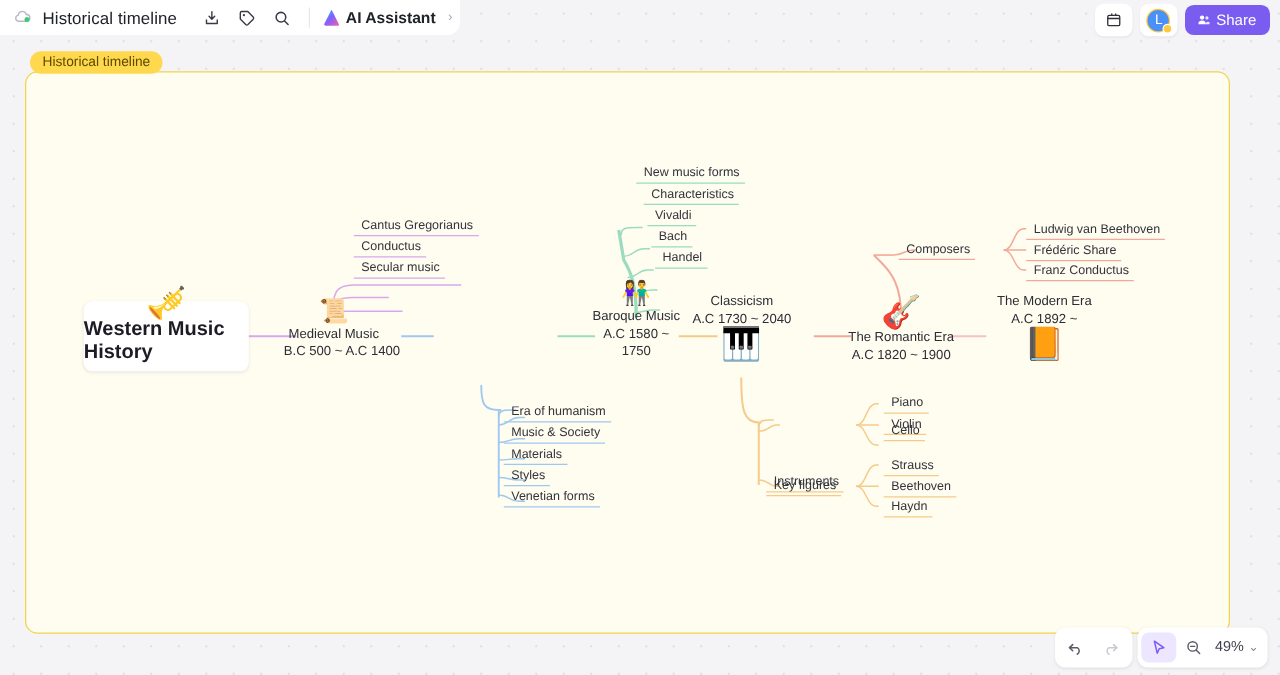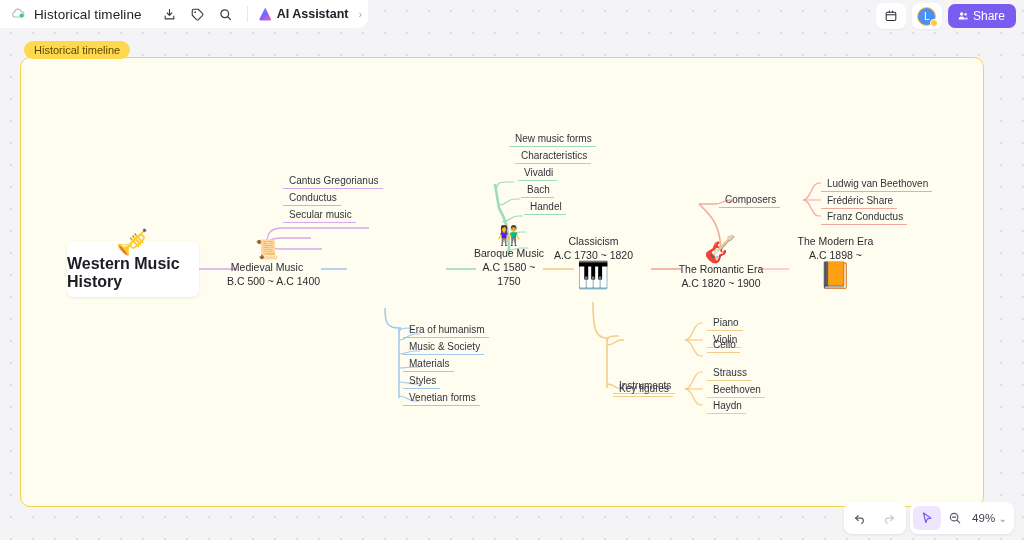--- a/index.html
+++ b/index.html
@@ -238,21 +238,21 @@
       <div class="node-label wrap">A.C 1580 ~ 1750</div>
     </div>
     <div class="leaf green" style="left:488px; top:73px;">New music forms</div>
     <div class="leaf green" style="left:494px; top:90px;">Characteristics</div>
     <div class="leaf green" style="left:497px; top:107px;">Vivaldi</div>
     <div class="leaf green" style="left:500px; top:124px;">Bach</div>
     <div class="leaf green" style="left:503px; top:141px;">Handel</div>
 
     <div class="node" style="left:530px; top:176px; width:85px;">
       <div class="node-label">Classicism</div>
-      <div class="node-label">A.C 1730 ~ 1820</div>
+      <div class="node-label">A.C 1730 ~ 2040</div>
       <div style="text-align:center;"><span class="emoji big">🎹</span></div>
     </div>
     <div class="leaf orange" style="left:592px; top:272px;margin-top:48px;">Instruments</div>
     <div class="leaf orange" style="left:686px; top:257px;">Piano</div>
     <div class="leaf orange" style="left:686px; top:274px;">Violin</div>
     <div class="leaf orange" style="left:686px; top:279px;">Cello</div>
     <div class="leaf orange" style="left:592px; top:323px;">Key figures</div>
     <div class="leaf orange" style="left:686px; top:307px;">Strauss</div>
     <div class="leaf orange" style="left:686px; top:324px;">Beethoven</div>
     <div class="leaf orange" style="left:686px; top:340px;">Haydn</div>
@@ -262,21 +262,21 @@
       <div class="node-label">The Romantic Era</div>
       <div class="node-label">A.C 1820 ~ 1900</div>
     </div>
     <div class="leaf red" style="left:698px; top:134px;">Composers</div>
     <div class="leaf red" style="left:800px; top:118px;">Ludwig van Beethoven</div>
     <div class="leaf red" style="left:800px; top:135px;">Frédéric Share</div>
     <div class="leaf red" style="left:800px; top:151px;">Franz Conductus</div>
 
     <div class="node" style="left:762px; top:176px; width:105px;">
       <div class="node-label">The Modern Era</div>
-      <div class="node-label">A.C 1898 ~</div>
+      <div class="node-label">A.C 1892 ~</div>
       <div style="text-align:center;"><span class="emoji big">📙</span></div>
     </div>
   </div>
 
   <div class="sheet-tab">Historical timeline</div>
 
   <div class="topbar-left">
     <span class="doc-cloud">
       <svg width="16" height="16" viewBox="0 0 16 16">
         <path d="M4.5 11 A2.5 2.5 0 0 1 4.7 6.1 A3.2 3.2 0 0 1 11 5.6 A2.7 2.7 0 0 1 11.4 11 Z" fill="none" stroke="#b9b9c4" stroke-width="1.1" stroke-linejoin="round"></path>

